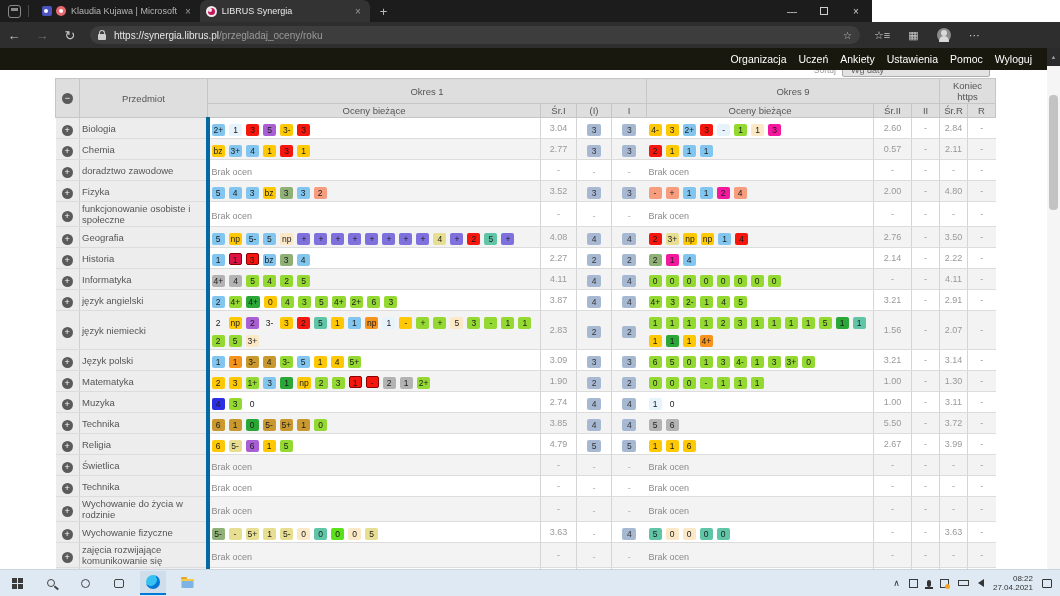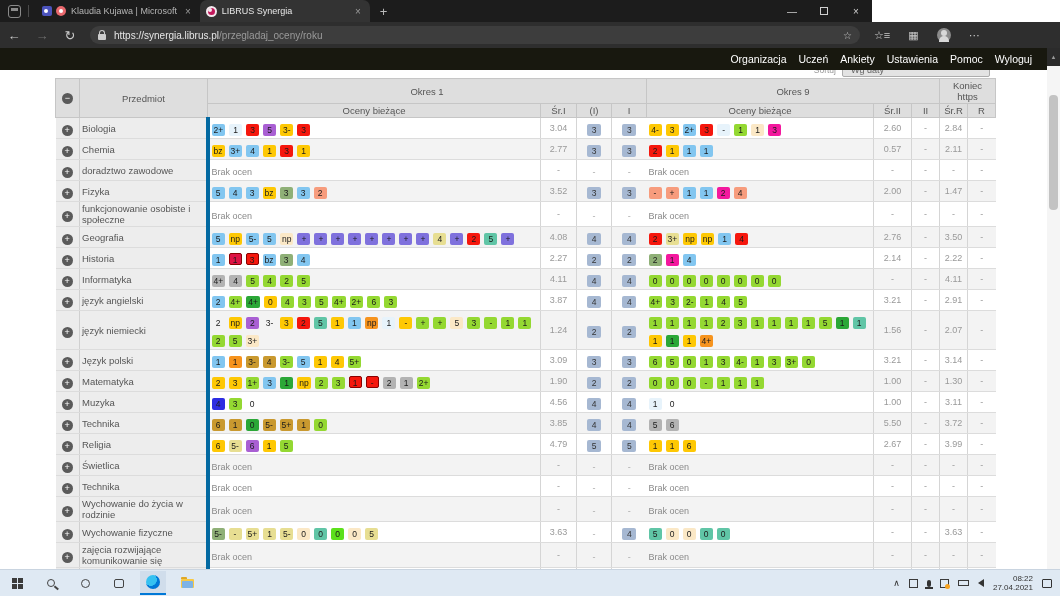--- a/index.html
+++ b/index.html
@@ -238,21 +238,21 @@
           <tr class="r-odd">
             <td class="expand"><span class="expbtn">+</span></td>
             <td class="subject">Fizyka</td>
             <td class="gradecell"><span class="grade" style="background: rgb(130, 198, 240);">5</span><span class="grade" style="background: rgb(130, 198, 240);">4</span><span class="grade" style="background: rgb(130, 198, 240);">3</span><span class="grade" style="background: rgb(254, 200, 4);">bz</span><span class="grade" style="background: rgb(143, 176, 119);">3</span><span class="grade" style="background: rgb(130, 198, 240);">3</span><span class="grade" style="background: rgb(247, 156, 125);">2</span></td>
             <td class="avg">3.52</td>
             <td class="pcol"><span class="ibadge">3</span></td>
             <td class="pcol"><span class="ibadge">3</span></td>
             <td class="gradecell"><span class="grade" style="background: rgb(247, 156, 125);">-</span><span class="grade" style="background: rgb(247, 156, 125);">+</span><span class="grade" style="background: rgb(130, 198, 240);">1</span><span class="grade" style="background: rgb(130, 198, 240);">1</span><span class="grade" style="background: rgb(243, 24, 158);">2</span><span class="grade" style="background: rgb(247, 156, 125);">4</span></td>
             <td class="avg">2.00</td>
             <td class="avg dash">-</td>
-            <td class="avg">1.47</td>
+            <td class="avg">4.80</td>
             <td class="avg dash">-</td>
           </tr>
           <tr class="r-even">
             <td class="expand"><span class="expbtn">+</span></td>
             <td class="subject">funkcjonowanie osobiste i społeczne</td>
             <td class="gradecell"><span class="brak">Brak ocen</span></td>
             <td class="avg dash">-</td>
             <td class="pcol"><span class="dash">-</span></td>
             <td class="pcol"><span class="dash">-</span></td>
             <td class="gradecell"><span class="brak">Brak ocen</span></td>
@@ -310,21 +310,21 @@
             <td class="gradecell"><span class="grade" style="background: rgb(148, 216, 50);">4+</span><span class="grade" style="background: rgb(148, 216, 50);">3</span><span class="grade" style="background: rgb(148, 216, 50);">2-</span><span class="grade" style="background: rgb(148, 216, 50);">1</span><span class="grade" style="background: rgb(148, 216, 50);">4</span><span class="grade" style="background: rgb(148, 216, 50);">5</span></td>
             <td class="avg">3.21</td>
             <td class="avg dash">-</td>
             <td class="avg">2.91</td>
             <td class="avg dash">-</td>
           </tr>
           <tr class="r-odd">
             <td class="expand"><span class="expbtn">+</span></td>
             <td class="subject">język niemiecki</td>
             <td class="gradecell"><span class="grade" style="background: transparent;">2</span><span class="grade" style="background: rgb(254, 200, 4);">np</span><span class="grade" style="background: rgb(169, 95, 211);">2</span><span class="grade" style="background: transparent;">3-</span><span class="grade" style="background: rgb(254, 200, 4);">3</span><span class="grade" style="background: rgb(245, 23, 13);">2</span><span class="grade" style="background: rgb(96, 197, 166);">5</span><span class="grade" style="background: rgb(254, 200, 4);">1</span><span class="grade" style="background: rgb(130, 198, 240);">1</span><span class="grade" style="background: rgb(246, 147, 29);">np</span><span class="grade" style="background: rgb(231, 243, 251);">1</span><span class="grade" style="background: rgb(254, 200, 4);">-</span><span class="grade" style="background: rgb(148, 216, 50);">+</span><span class="grade" style="background: rgb(148, 216, 50);">+</span><span class="grade" style="background: rgb(251, 232, 198);">5</span><span class="grade" style="background: rgb(148, 216, 50);">3</span><span class="grade" style="background: rgb(148, 216, 50);">-</span><span class="grade" style="background: rgb(148, 216, 50);">1</span><span class="grade" style="background: rgb(148, 216, 50);">1</span><span class="grade" style="background: rgb(148, 216, 50);">2</span><span class="grade" style="background: rgb(148, 216, 50);">5</span><span class="grade" style="background: rgb(251, 232, 198);">3+</span></td>
-            <td class="avg">1.24</td>
+            <td class="avg">2.83</td>
             <td class="pcol"><span class="ibadge">2</span></td>
             <td class="pcol"><span class="ibadge">2</span></td>
             <td class="gradecell"><span class="grade" style="background: rgb(148, 216, 50);">1</span><span class="grade" style="background: rgb(148, 216, 50);">1</span><span class="grade" style="background: rgb(148, 216, 50);">1</span><span class="grade" style="background: rgb(148, 216, 50);">1</span><span class="grade" style="background: rgb(148, 216, 50);">2</span><span class="grade" style="background: rgb(148, 216, 50);">3</span><span class="grade" style="background: rgb(148, 216, 50);">1</span><span class="grade" style="background: rgb(148, 216, 50);">1</span><span class="grade" style="background: rgb(148, 216, 50);">1</span><span class="grade" style="background: rgb(148, 216, 50);">1</span><span class="grade" style="background: rgb(148, 216, 50);">5</span><span class="grade" style="background: rgb(43, 167, 55);">1</span><span class="grade" style="background: rgb(96, 197, 166);">1</span><span class="grade" style="background: rgb(254, 200, 4);">1</span><span class="grade" style="background: rgb(43, 167, 55);">1</span><span class="grade" style="background: rgb(254, 200, 4);">1</span><span class="grade" style="background: rgb(246, 147, 29);">4+</span></td>
             <td class="avg">1.56</td>
             <td class="avg dash">-</td>
             <td class="avg">2.07</td>
             <td class="avg dash">-</td>
           </tr>
           <tr class="r-even">
             <td class="expand"><span class="expbtn">+</span></td>
@@ -349,21 +349,21 @@
             <td class="gradecell"><span class="grade" style="background: rgb(148, 216, 50);">0</span><span class="grade" style="background: rgb(148, 216, 50);">0</span><span class="grade" style="background: rgb(148, 216, 50);">0</span><span class="grade" style="background: rgb(148, 216, 50);">-</span><span class="grade" style="background: rgb(148, 216, 50);">1</span><span class="grade" style="background: rgb(148, 216, 50);">1</span><span class="grade" style="background: rgb(148, 216, 50);">1</span></td>
             <td class="avg">1.00</td>
             <td class="avg dash">-</td>
             <td class="avg">1.30</td>
             <td class="avg dash">-</td>
           </tr>
           <tr class="r-even">
             <td class="expand"><span class="expbtn">+</span></td>
             <td class="subject">Muzyka</td>
             <td class="gradecell"><span class="grade" style="background: rgb(45, 45, 226);">4</span><span class="grade" style="background: rgb(148, 216, 50);">3</span><span class="grade" style="background: transparent;">0</span></td>
-            <td class="avg">4.56</td>
+            <td class="avg">2.74</td>
             <td class="pcol"><span class="ibadge">4</span></td>
             <td class="pcol"><span class="ibadge">4</span></td>
             <td class="gradecell"><span class="grade" style="background: rgb(231, 243, 251);">1</span><span class="grade" style="background: transparent;">0</span></td>
             <td class="avg">1.00</td>
             <td class="avg dash">-</td>
             <td class="avg">3.11</td>
             <td class="avg dash">-</td>
           </tr>
           <tr class="r-odd">
             <td class="expand"><span class="expbtn">+</span></td>

